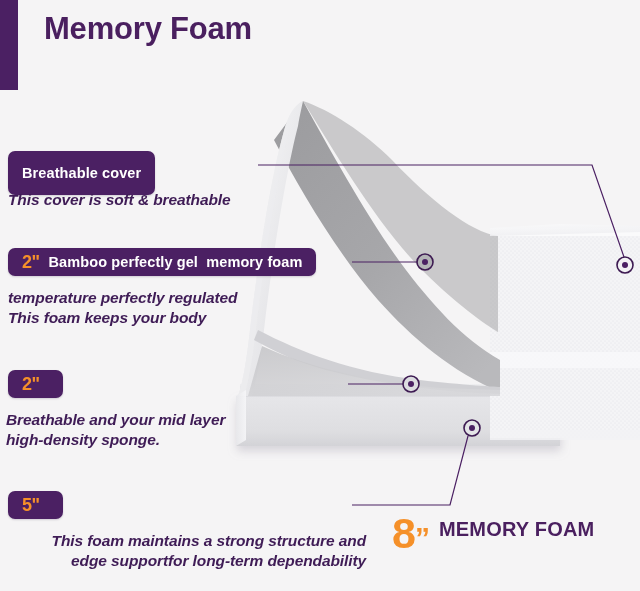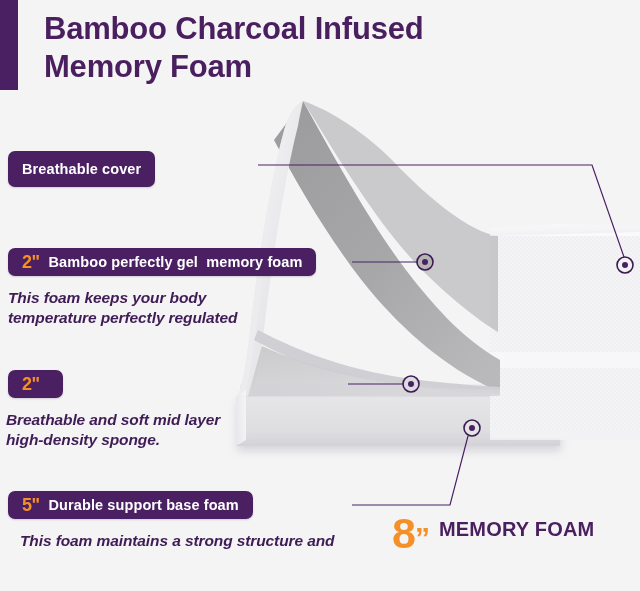--- a/index.html
+++ b/index.html
@@ -225,51 +225,53 @@
         <g>
           <circle cx="472" cy="428" r="8" fill="#e4e4e7" stroke="#3d1a52" stroke-width="1.6"></circle>
           <circle cx="472" cy="428" r="3" fill="#4b2063"></circle>
         </g>
       </g>
     </svg>
   </div>
 
   <div id="accent-bar"></div>
   <div id="title">
-    <span class="tline">Bamboo Charcoal Infused</span>
     <span class="tline">Memory Foam</span>
   </div>
 
-  <div class="pill" style="left:8px; top:151px; height:36px;">
+  <div class="pill" style="left:8px; top:151px; height:44px;">
     <span class="ptxt">Breathable cover</span>
+  </div>
+  <div class="desc" style="left:8px; top:190px;">
+    <span>This cover is soft &amp; breathable</span>
   </div>
 
   <div class="pill" style="left:8px; top:248px; height:28px;">
     <span class="thick">2"</span>
     <span class="ptxt">Bamboo perfectly gel  memory foam</span>
   </div>
   <div class="desc" style="left:8px; top:288px;">
+    <span>temperature perfectly regulated</span>
     <span>This foam keeps your body</span>
-    <span>temperature perfectly regulated</span>
   </div>
 
   <div class="pill" style="left:8px; top:370px; height:28px;">
     <span class="thick">2"</span>
   </div>
   <div class="desc" style="left:6px; top:410px;">
-    <span>Breathable and soft mid layer</span>
+    <span>Breathable and your mid layer</span>
     <span>high-density sponge.</span>
   </div>
 
   <div class="pill" style="left:8px; top:491px; height:28px;">
     <span class="thick">5"</span>
-    <span class="ptxt">Durable support base foam</span>
-  </div>
-  <div class="desc" style="left:20px; top:531px; width:360px;">
+  </div>
+  <div class="desc" style="left:6px; top:531px; width:360px;text-align:right;">
     <span>This foam maintains a strong structure and</span>
+    <span>edge supportfor long-term dependability</span>
   </div>
 
   <div id="size-block">
     <div id="size-num"><span>8</span><span style="font-size:30px;">”</span></div>
     <div id="size-text">
       <span>MEMORY FOAM</span>
     </div>
   </div>
 
 </div>

